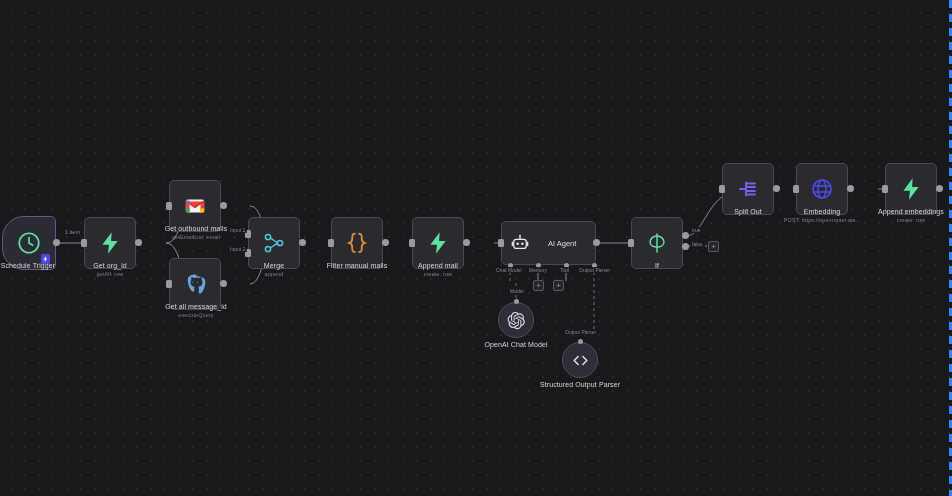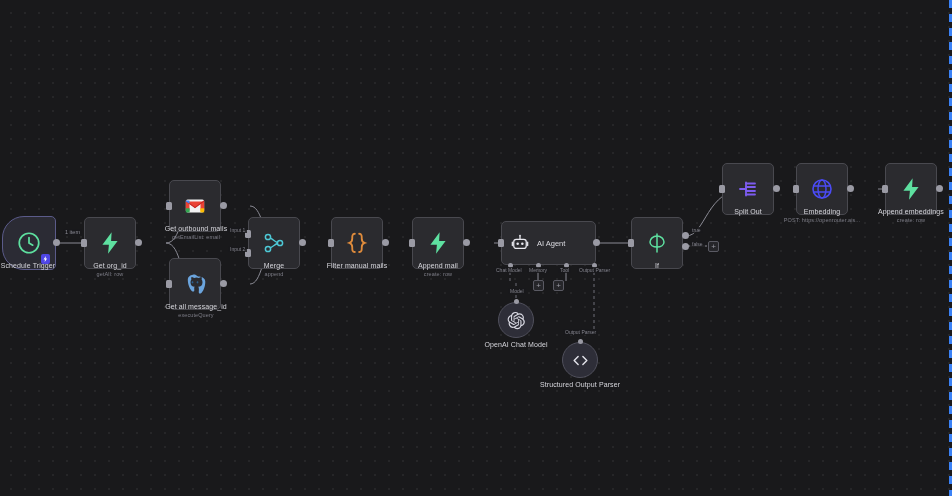--- a/index.html
+++ b/index.html
@@ -32,21 +32,21 @@
     box-sizing:border-box;
     display:flex;align-items:center;justify-content:center;
     z-index:20;
   }
   .node.trigger{
     border-radius:22px 5px 5px 22px;
     background:#2b2b34;
     border:1px solid #5b5b8a;
     width:54px;height:54px;
   }
-  .node.wide{width:92px;height:44px;justify-content:flex-start;padding-left:8px;gap:7px;}
+  .node.wide{width:92px;height:44px;justify-content:flex-start;padding-left:8px;gap:18px;}
   .node .ntitle{font-size:7.5px;color:#dcdce2;white-space:nowrap;}
 
   .caption{
     position:absolute;
     text-align:center;
     font-size:7px;
     color:#d6d6dc;
     white-space:nowrap;
     transform:translateX(-50%);
     letter-spacing:.1px;

